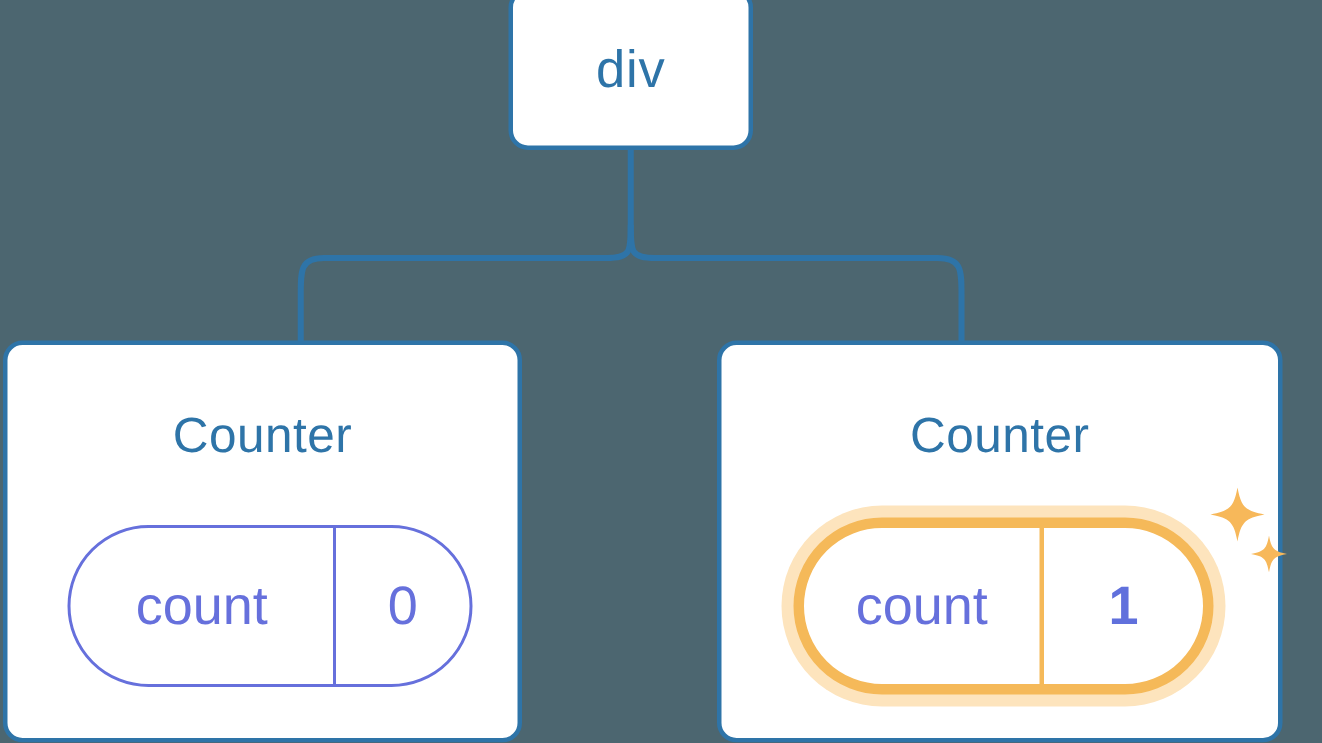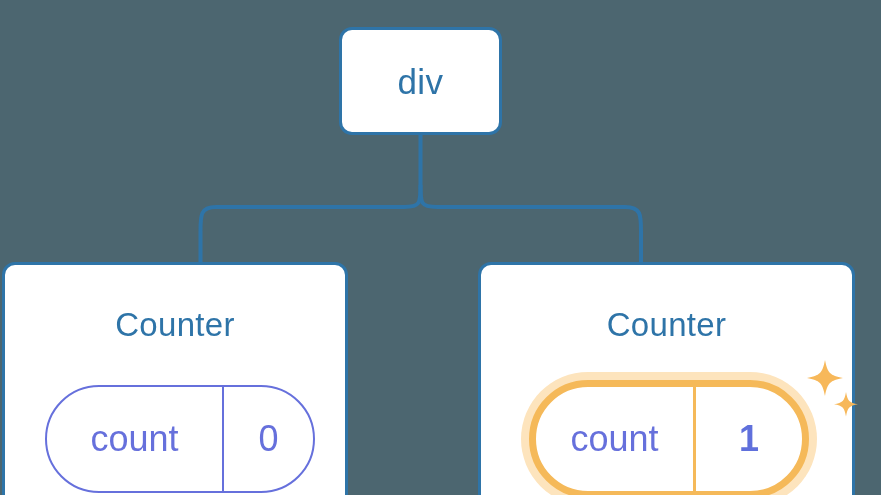--- a/index.html
+++ b/index.html
@@ -12,21 +12,20 @@
     background: #4c6670;
     font-family: "Liberation Sans", sans-serif;
     overflow: hidden;
     position: relative;
   }
   #stage {
     position: absolute;
     inset: 0;
     width: 881px;
     height: 427px;
-    margin-top: 35px;
   }
 
   
   #connector {
     position: absolute;
     left: 0;
     top: 0;
     width: 881px;
     height: 495px;
     pointer-events: none;

